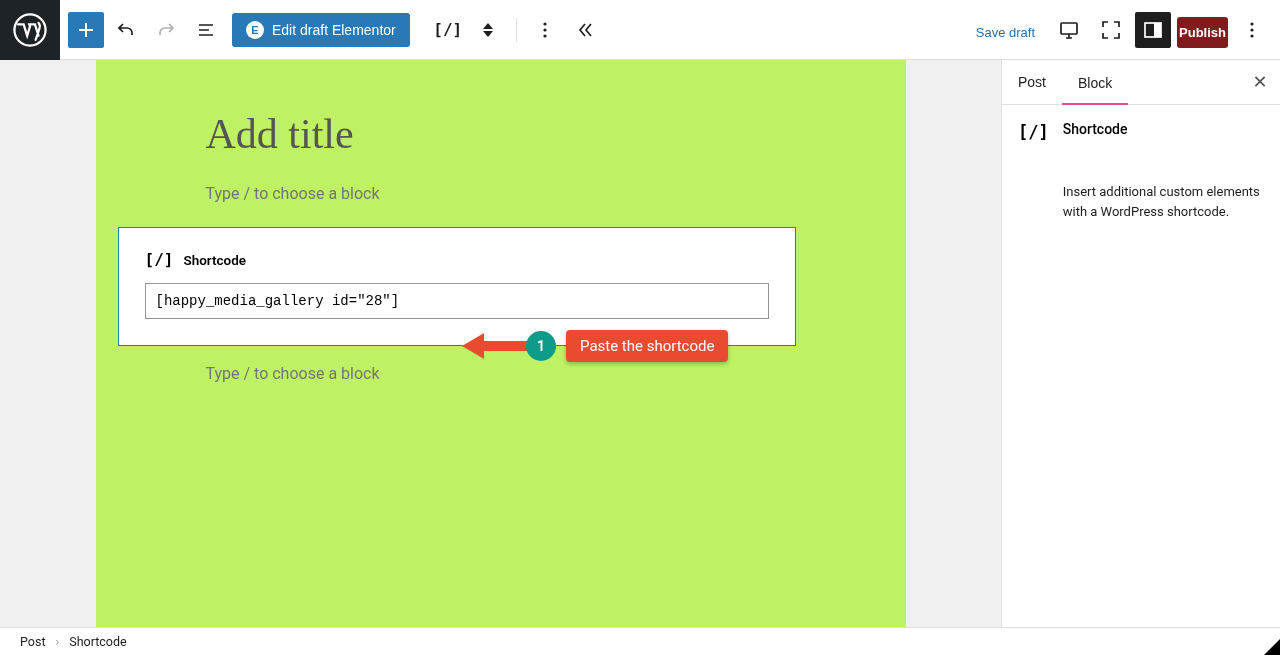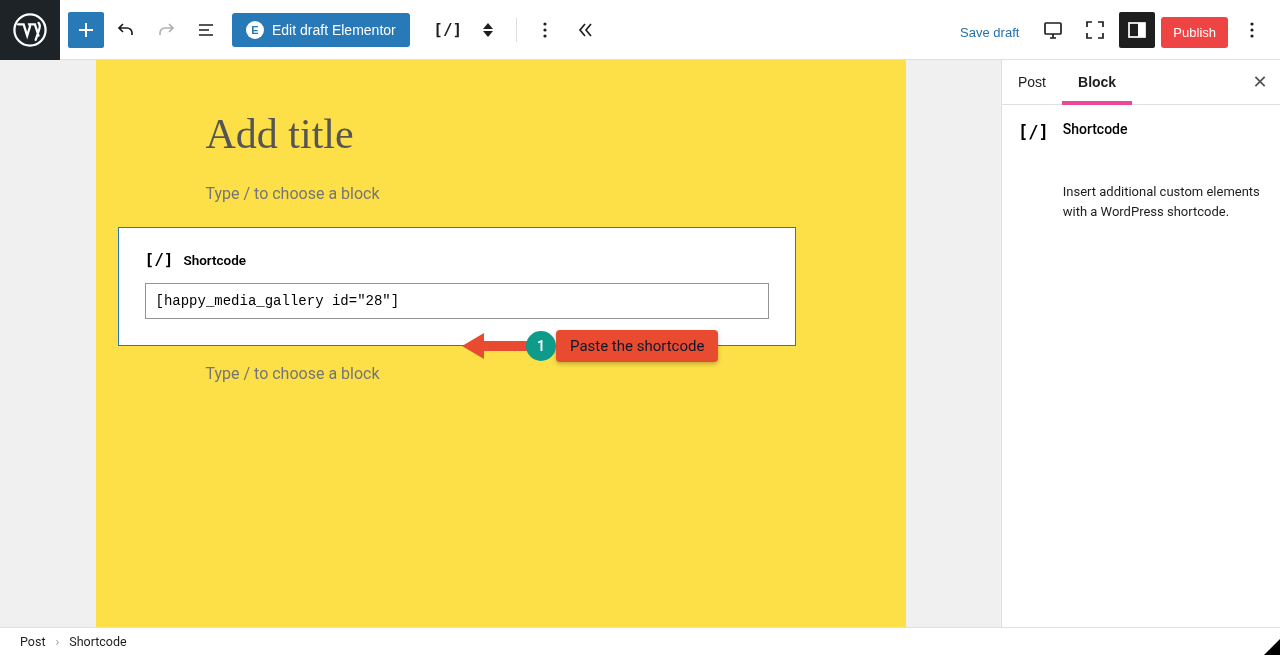--- a/index.html
+++ b/index.html
@@ -12,45 +12,45 @@
 .tool-group { display: flex; align-items: center; gap: 4px; padding: 0 8px; }
 .btn-icon { width: 36px; height: 36px; border: none; background: transparent; display: flex; align-items: center; justify-content: center; cursor: pointer; border-radius: 2px; color: #1e1e1e; }
 .btn-icon.primary { background: #2879b8; color: #fff; }
 .btn-icon svg { width: 24px; height: 24px; }
 .btn-elementor { background: #2879b8; color: #fff; border: none; padding: 8px 14px; border-radius: 3px; font-size: 14px; display: flex; align-items: center; gap: 8px; cursor: pointer; }
 .btn-elementor .e-icon { width: 18px; height: 18px; border-radius: 50%; background: #fff; color: #2879b8; display: flex; align-items: center; justify-content: center; font-size: 11px; font-weight: bold; }
 .divider { width: 1px; height: 24px; background: #ddd; margin: 0 6px; }
 
 .topbar-right { margin-left: auto; display: flex; align-items: flex-end; gap: 6px; padding-right: 10px; }
 .save-draft { color: #2271b1; font-size: 13px; background: none; border: none; cursor: pointer; padding: 8px 10px; }
-.publish-btn { background: #ef4444; color: #fff; border: none; padding: 8px 12px; border-radius: 3px; font-size: 13px; cursor: pointer; }
+.publish-btn { background: #7f1d1d; color: #fff; border: none; padding: 8px 2px; border-radius: 3px; font-size: 13px; cursor: pointer; font-weight: bold; }
 .btn-icon.active { background: #1e1e1e; color: #fff; }
 
 .workspace { display: flex; height: calc(100% - 60px - 28px); }
 .canvas { flex: 1; background: #f0f0f1; overflow: auto; display: flex; justify-content: center; }
-.editor-area { width: 810px; background: #fde047; margin-top: 0; padding: 50px 0 40px; }
+.editor-area { width: 810px; background: #bef264; margin-top: 0; padding: 50px 0 40px; }
 .title-input { font-family: Georgia, serif; font-size: 42px; color: #555; padding: 0 110px 20px; }
 .block-hint { color: #757575; font-size: 16px; padding: 6px 110px 24px; }
 .block-hint.after { padding-top: 18px; }
 
 .shortcode-block { margin: 0 110px 0 22px; border: 1.5px solid #2879b8; padding: 22px 26px 26px; position: relative; background: #fff; }
 .sc-header { display: flex; align-items: center; gap: 10px; margin-bottom: 14px; }
 .sc-icon { font-family: monospace; font-size: 16px; font-weight: 600; }
 .sc-title { font-size: 13.5px; font-weight: 600; }
 .sc-input { width: 100%; border: 1px solid #949494; padding: 9px 10px; font-family: "Courier New", monospace; font-size: 14px; }
 
 .annotation { position: absolute; top: 330px; left: 462px; display: flex; align-items: center; z-index: 50; }
 .arrow-svg { width: 70px; height: 30px; }
 .badge-num { width: 30px; height: 30px; border-radius: 50%; background: #0e9b8a; color: #fff; display: flex; align-items: center; justify-content: center; font-size: 14px; font-weight: 600; margin-left: -6px; z-index: 2; }
-.badge-text { background: #e84b2f; color: #0f172a; padding: 7px 14px; border-radius: 4px; font-size: 15px; box-shadow: 0 2px 4px rgba(0,0,0,.25); }
+.badge-text { background: #e84b2f; color: #ffffff; padding: 7px 14px; border-radius: 4px; font-size: 15px; margin-left: 10px; box-shadow: 0 2px 4px rgba(0,0,0,.25); }
 
 .sidebar { width: 279px; border-left: 1px solid #e0e0e0; background: #fff; display: flex; flex-direction: column; }
 .tabs { display: flex; border-bottom: 1px solid #e0e0e0; position: relative; }
 .tab { padding: 14px 16px; font-size: 14px; color: #1e1e1e; background: none; border: none; cursor: pointer; }
-.tab.active { font-weight: 700; border-bottom: 4px solid #ec4899; margin-bottom: -1px; padding-bottom: 11px; }
+.tab.active { font-weight: 400; border-bottom: 2px solid #ec4899; margin-bottom: -1px; padding-bottom: 11px; }
 .tab-close { margin-left: auto; width: 40px; display: flex; align-items: center; justify-content: center; background: none; border: none; cursor: pointer; font-size: 18px; color: #555; }
 .panel { padding: 16px; }
 .panel-head { display: flex; gap: 14px; align-items: flex-start; }
 .panel-icon { font-family: monospace; font-size: 17px; font-weight: 700; padding-top: 1px; }
 .panel-title { font-size: 14px; font-weight: 500; margin-bottom: 6px; }
 .panel-desc { font-size: 13px; color: #1e1e1e; line-height: 1.5; margin-top: 45px; }
 
 .footer { height: 28px; background: #fff; border-top: 1px solid #e0e0e0; display: flex; align-items: center; padding: 0 20px; font-size: 12.5px; color: #1e1e1e; gap: 10px; position: absolute; bottom: 0; left: 0; right: 0; }
 .crumb-sep { color: #999; }
 .corner-tri { position: absolute; bottom: 0; right: 0; width: 0; height: 0; border-style: solid; border-width: 0 0 16px 16px; border-color: transparent transparent #000 transparent; }

